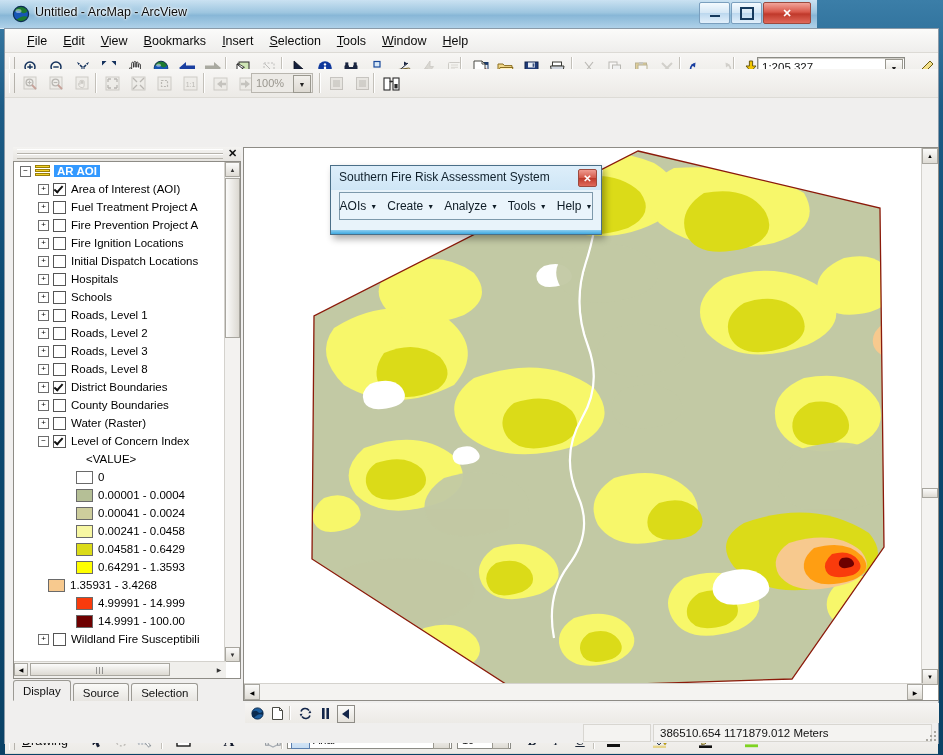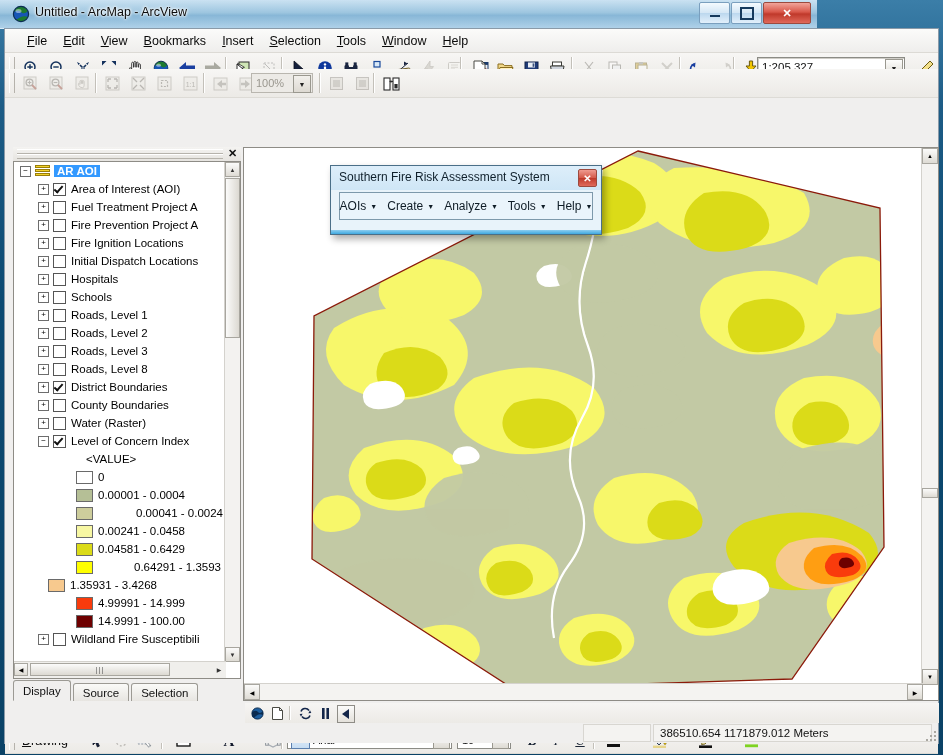--- a/index.html
+++ b/index.html
@@ -573,33 +573,33 @@
               <span class="vhdr">&lt;VALUE&gt;</span>
             </div>
             <div class="trow" style="padding-left: 62px;">
               <span class="swatch" style="background: rgb(255, 255, 255);"></span>
               <span>0</span>
             </div>
             <div class="trow" style="padding-left: 62px;">
               <span class="swatch" style="background: rgb(181, 191, 150);"></span>
               <span>0.00001 - 0.0004</span>
             </div>
-            <div class="trow" style="padding-left: 62px; gap: 38px;">
+            <div class="trow" style="padding-left: 62px;">
               <span class="swatch" style="background: rgb(205, 205, 156);"></span>
               <span>0.00041 - 0.0024</span>
             </div>
             <div class="trow" style="padding-left: 62px;">
               <span class="swatch" style="background: rgb(247, 247, 163);"></span>
               <span>0.00241 - 0.0458</span>
             </div>
             <div class="trow" style="padding-left: 62px;">
               <span class="swatch" style="background: rgb(219, 219, 24);"></span>
               <span>0.04581 - 0.6429</span>
             </div>
-            <div class="trow" style="padding-left: 62px; gap: 36px;">
+            <div class="trow" style="padding-left: 62px;">
               <span class="swatch" style="background: rgb(255, 255, 0);"></span>
               <span>0.64291 - 1.3593</span>
             </div>
             <div class="trow" style="padding-left: 34px;">
               <span class="swatch" style="background: rgb(247, 201, 142);"></span>
               <span>1.35931 - 3.4268</span>
             </div>
             <div class="trow" style="padding-left: 62px;">
               <span class="swatch" style="background: rgb(249, 59, 12);"></span>
               <span>4.99991 - 14.999</span>

